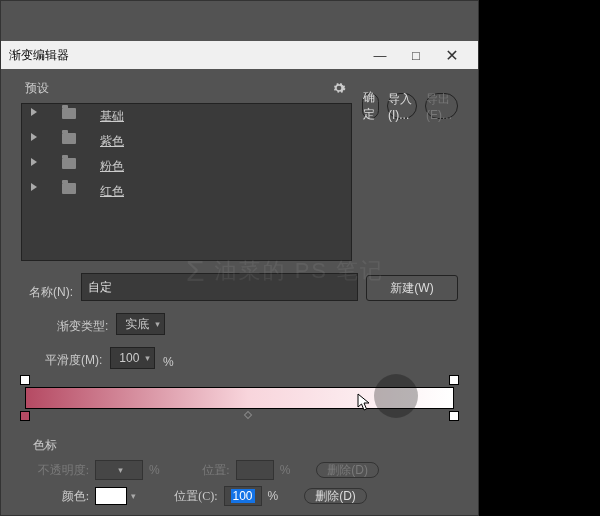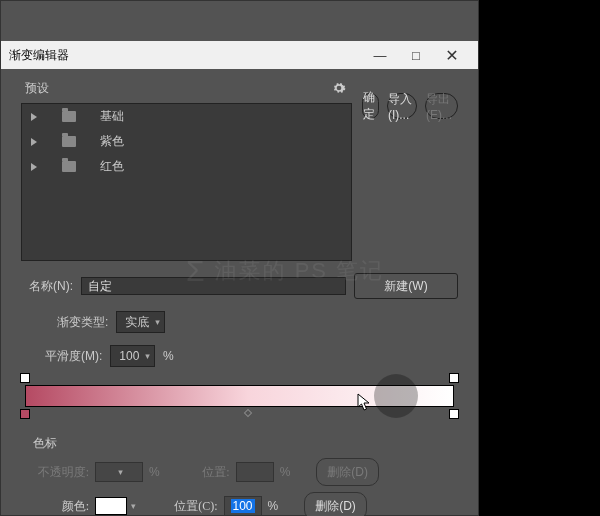--- a/index.html
+++ b/index.html
@@ -11,31 +11,31 @@
   .titlebar-btn.close { font-size: 16px; }
   .content { padding: 8px 20px; color: #ccc; font-size: 12px; }
   .presets-row { display: flex; gap: 10px; }
   .presets-col { flex: 1; }
   .presets-head { display: flex; align-items: center; justify-content: space-between; padding: 2px 4px; }
   .gear { width: 18px; height: 18px; display: flex; align-items: center; justify-content: center; }
   .preset-list { background: #3a3a3a; border: 1px solid #222; height: 158px; overflow-y: auto; margin-top: 4px; position: relative; }
   .preset-list::-webkit-scrollbar { width: 16px; }
   .preset-list::-webkit-scrollbar-track { background: #4a4a4a; }
   .preset-list::-webkit-scrollbar-thumb { background: #666; }
-  .folder { display: flex; align-items: center; gap: 24px; padding: 4px 8px; }
+  .folder { display: flex; align-items: flex-start; gap: 24px; padding: 4px 8px; text-decoration: underline; }
   .tri { width: 8px; height: 8px; display: inline-block; }
   .tri svg { display: block; }
   .folder-icon { width: 14px; height: 11px; background: #888; border-radius: 1px; position: relative; }
   .folder-icon::before { content: ""; position: absolute; top: -3px; left: 0; width: 6px; height: 3px; background: #888; border-radius: 1px 1px 0 0; }
   .btn-col { width: 96px; display: flex; flex-direction: row; gap: 8px; padding-top: 16px; }
   .btn { height: 26px; border: 1px solid #222; border-radius: 13px; background: #535353; color: #ddd; font-size: 12px; display: flex; align-items: center; justify-content: center; }
   .btn.disabled { color: #777; }
-  .row { display: flex; align-items: center; gap: 8px; margin-top: 12px; }
+  .row { display: flex; align-items: flex-end; gap: 8px; margin-top: 12px; }
   .label { text-align: right; white-space: nowrap; }
-  .input { background: #3a3a3a; border: 1px solid #222; height: 18px; padding: 0 6px; color: #ddd; font-size: 12px; display: flex; align-items: center; }
+  .input { background: #3a3a3a; border: 1px solid #222; height: 28px; padding: 0 6px; color: #ddd; font-size: 12px; display: flex; align-items: center; }
   .input.name { flex: 1; }
   .select { background: #3a3a3a; border: 1px solid #222; height: 22px; padding: 0 4px 0 8px; display: flex; align-items: center; gap: 6px; }
   .dd { font-size: 9px; color: #aaa; }
   .gradient-editor { margin-top: 12px; }
   .grad-track-wrap { position: relative; margin: 6px 4px 0; }
   .op-stops { position: relative; height: 12px; }
   .stop-top { position: absolute; width: 10px; height: 10px; background: #fff; border: 1px solid #000; top: 0; }
   .stop-top.left { left: -5px; }
   .stop-top.right { right: -5px; }
   .grad-bar { height: 22px; border: 1px solid #000; background: linear-gradient(to right, #b54a63, #f8d5dc 52%, #fff); }
@@ -44,21 +44,21 @@
   .stop-bot.left { left: -5px; background: #b54a63; }
   .stop-bot.right { right: -5px; background: #fff; }
   .mid { position: absolute; top: 3px; left: 52%; width: 6px; height: 6px; transform: translateX(-50%) rotate(45deg); border: 1px solid #888; }
   .section-title { margin: 14px 0 4px 12px; }
   .stops-row { display: flex; align-items: center; gap: 6px; margin: 6px 0 0 6px; }
   .stops-row .label { width: 62px; font-family: Liberation Serif, serif; }
   .disabled-txt { color: #7a7a7a; }
   .small-input { width: 38px; height: 20px; background: #464646; border: 1px solid #333; display: flex; align-items: center; justify-content: center; font-size: 12px; }
   .small-select { width: 48px; height: 20px; background: #464646; border: 1px solid #333; display: flex; align-items: center; justify-content: center; gap: 3px; font-size: 12px; }
   .swatch { width: 32px; height: 18px; border: 1px solid #000; background: #fff; }
-  .small-btn { height: 28px; padding: 0 10px; border: 1px solid #333; background: #535353; color: #ddd; display: flex; align-items: center; font-size: 12px; border-radius: 10px; }
+  .small-btn { height: 16px; padding: 0 10px; border: 1px solid #333; background: #535353; color: #ddd; display: flex; align-items: center; font-size: 12px; border-radius: 10px; }
   .small-btn.disabled { color: #7a7a7a; }
   .hl { background: #1473e6; color: #fff; padding: 0 2px; }
   .cursor-overlay { position: absolute; left: 373px; top: 373px; width: 44px; height: 44px; border-radius: 50%; background: rgba(0,0,0,.28); pointer-events: none; }
   .cursor-ptr { position: absolute; left: 356px; top: 392px; pointer-events: none; }
   .watermark { position: absolute; left: 185px; top: 253px; font-size: 22px; color: rgba(255,255,255,.07); letter-spacing: 2px; display: flex; align-items: center; gap: 8px; pointer-events: none; }
   .sigma { font-size: 30px; }
 </style>
 </head>
 <body>
 
@@ -100,37 +100,46 @@
               <span class="folder-icon"></span>
               <span>紫色</span>
             </div>
             <div class="folder">
               <span class="tri">
                 <svg width="8" height="8">
                   <path d="M1 0 L7 4 L1 8 Z" fill="#aaa"></path>
                 </svg>
               </span>
               <span class="folder-icon"></span>
+              <span>粉色</span>
+            </div>
+            <div class="folder">
+              <span class="tri">
+                <svg width="8" height="8">
+                  <path d="M1 0 L7 4 L1 8 Z" fill="#aaa"></path>
+                </svg>
+              </span>
+              <span class="folder-icon"></span>
               <span>红色</span>
             </div>
           </div>
       </div>
       <div class="btn-col">
         <div class="btn">确定</div>
         <div class="btn">导入(I)...</div>
         <div class="btn disabled">导出(E)...</div>
       </div>
     </div>
 
     <div class="row">
       <span class="label" style="width:52px">名称(N):</span>
       <div class="input name">
           <span>自定</span>
         </div>
-      <div class="btn" style="width:104px;border-radius:3px">新建(W)</div>
+      <div class="btn" style="width:92px;border-radius:3px">新建(W)</div>
     </div>
 
     <div class="gradient-editor">
       <div class="row" style="justify-content:flex-start;margin-left:36px">
         <span class="label">渐变类型:</span>
         <div class="select">
           <span>实底</span>
             <span class="dd">▾</span>
         </div>
       </div>

